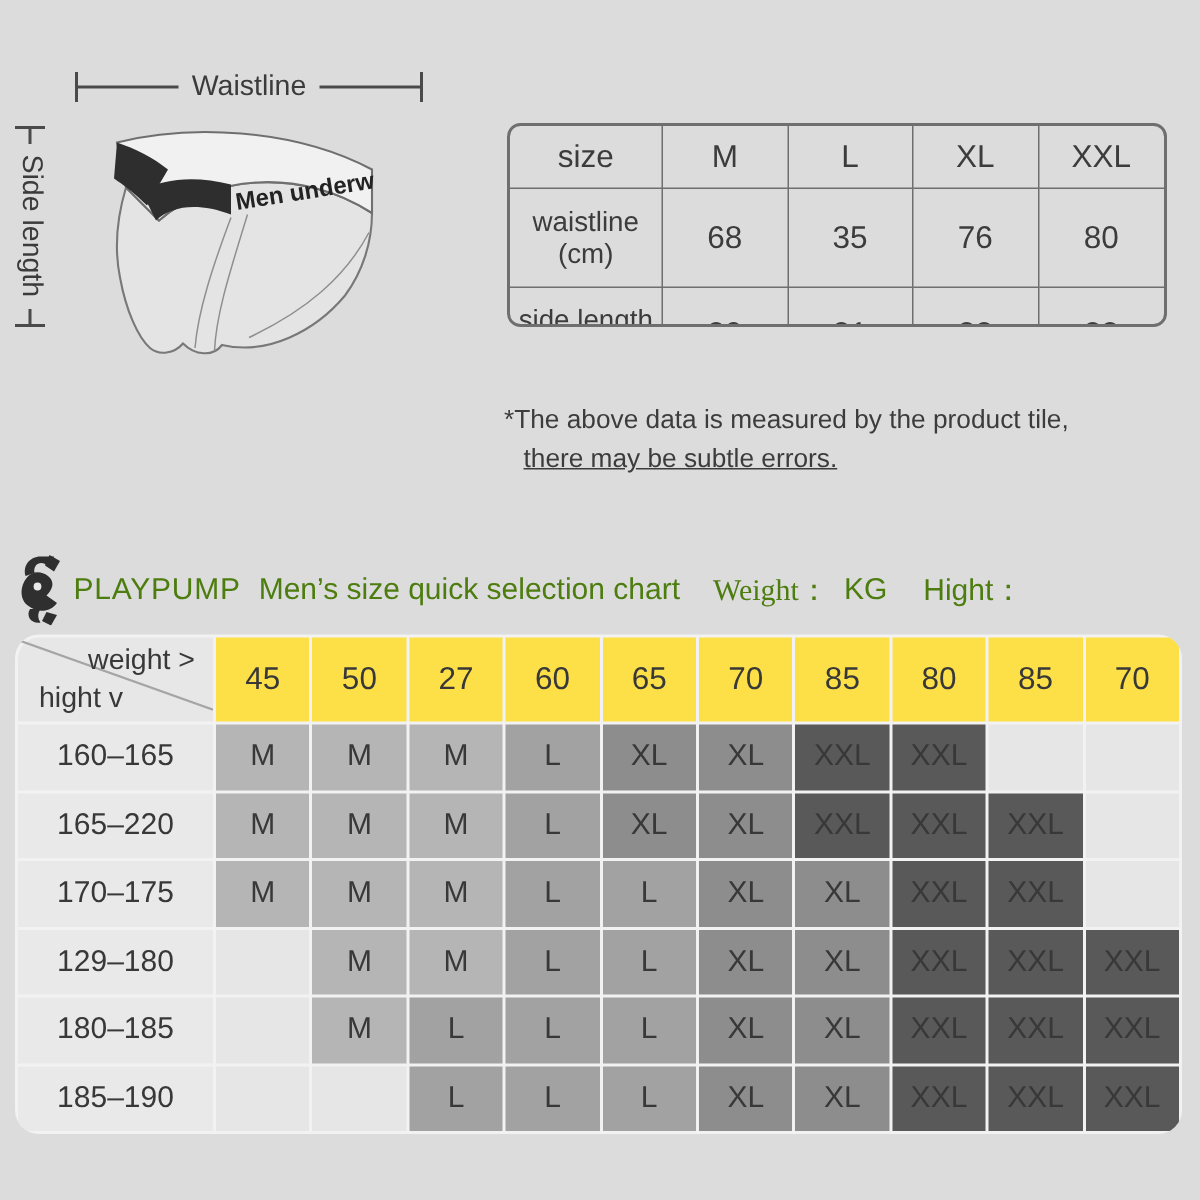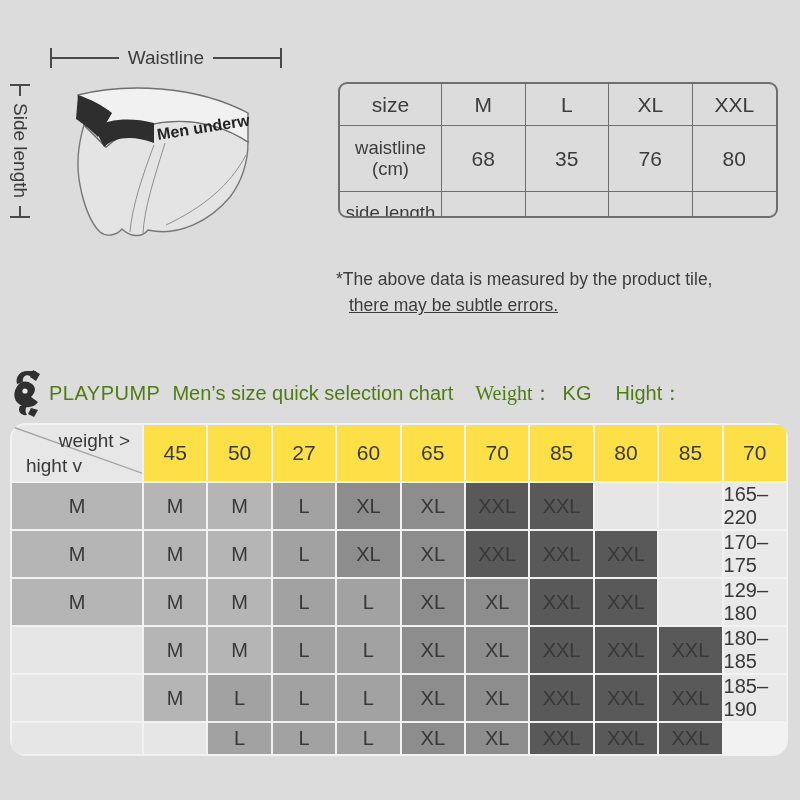--- a/index.html
+++ b/index.html
@@ -149,20 +149,21 @@
 <div class="sg-cell sg-head">45</div>
     <div class="sg-cell sg-head">50</div>
     <div class="sg-cell sg-head">27</div>
     <div class="sg-cell sg-head">60</div>
     <div class="sg-cell sg-head">65</div>
     <div class="sg-cell sg-head">70</div>
     <div class="sg-cell sg-head">85</div>
     <div class="sg-cell sg-head">80</div>
     <div class="sg-cell sg-head">85</div>
     <div class="sg-cell sg-head">70</div>
+    <div class="sg-cell sg-rowlabel">160–165</div>
     <div class="sg-cell" style="background: rgb(181, 181, 181);">M</div>
     <div class="sg-cell" style="background: rgb(181, 181, 181);">M</div>
     <div class="sg-cell" style="background: rgb(181, 181, 181);">M</div>
     <div class="sg-cell" style="background: rgb(162, 162, 162);">L</div>
     <div class="sg-cell" style="background: rgb(141, 141, 141);">XL</div>
     <div class="sg-cell" style="background: rgb(141, 141, 141);">XL</div>
     <div class="sg-cell" style="background: rgb(89, 89, 89);">XXL</div>
     <div class="sg-cell" style="background: rgb(89, 89, 89);">XXL</div>
     <div class="sg-cell sg-empty" style="background: rgb(230, 230, 230);"></div>
     <div class="sg-cell sg-empty" style="background: rgb(230, 230, 230);"></div>

